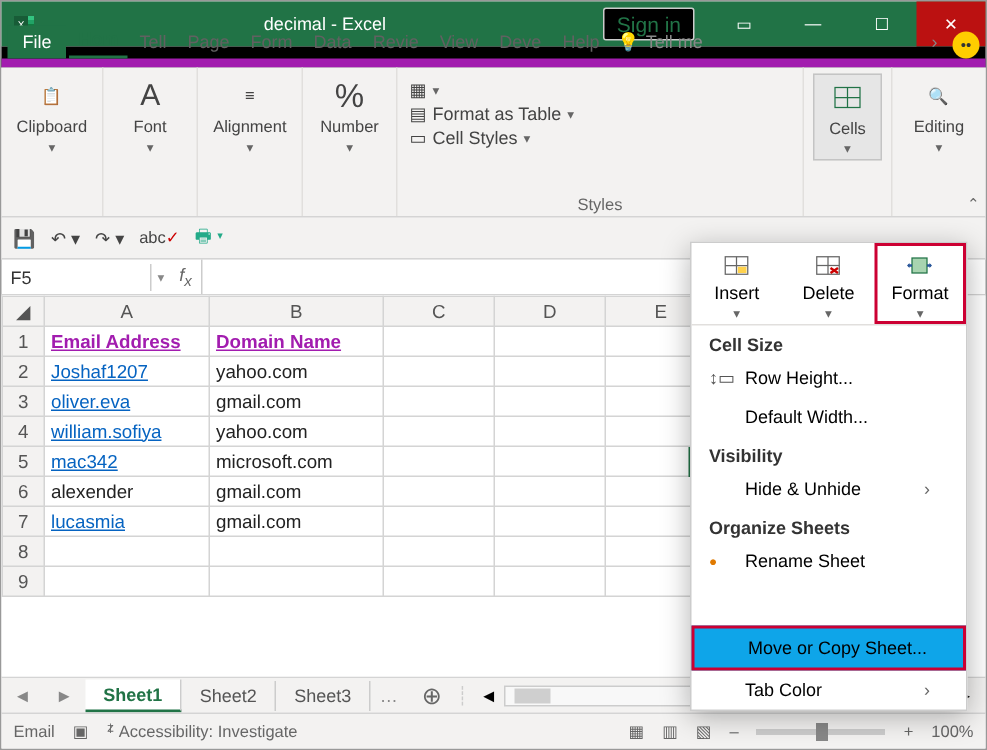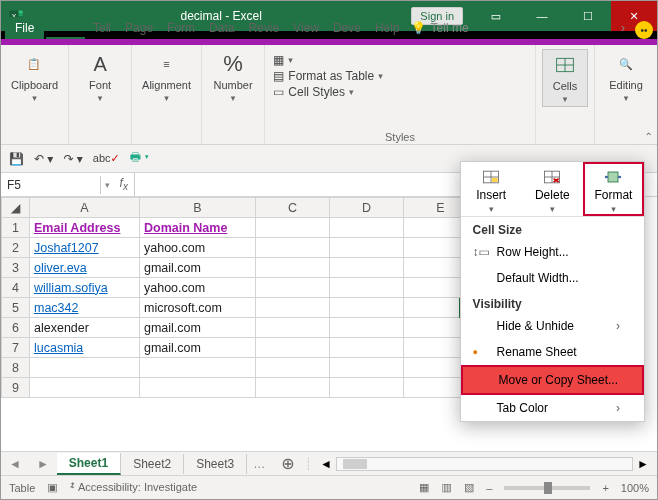--- a/index.html
+++ b/index.html
@@ -1,21 +1,21 @@
 <!DOCTYPE html>
 <html><head>
 <meta charset="utf-8">
 <style>
 * { margin: 0; padding: 0; box-sizing: border-box; font-family: "Segoe UI", Arial, sans-serif; }
 html, body { width: 658px; height: 500px; overflow: hidden; background: #fff; }
 .window { width: 658px; height: 500px; border: 1px solid #999; display: flex; flex-direction: column; position: relative; }
 .titlebar { height: 30px; background: #217346; display: flex; align-items: center; color: #fff; font-size: 12px; }
 .xl-icon { width: 30px; display: flex; justify-content: center; }
 .title-text { flex: 1; text-align: center; }
-.signin { border: 1px solid #ccc; background: #e5e5e5; color: #217346; padding: 2px 8px; font-size: 11px; margin-right: 10px; border-radius:2px; }
+.signin { border: 1px solid #ccc; background: #000000; color: #217346; padding: 2px 8px; font-size: 14px; margin-right: 10px; border-radius:2px; }
 .titlebtns { display: flex; }
 .tbtn { width: 46px; height: 30px; display: flex; align-items: center; justify-content: center; color:#fff; font-size:11px; }
 .tbtn.close { background:#b11; }
 .tabs { height: 14px; background: #000000; border-bottom: 6px solid #a21caf; display: flex; align-items: flex-end; padding: 0 4px; font-size: 12px; color: #616161; gap: 2px; }
 .tabs .tab { padding: 4px 6px; cursor:pointer; }
 .tabs .tab.file { background:#217346; color:#fff; padding:4px 10px;}
 .tabs .tab.active { color:#217346; border-bottom:2px solid #217346; font-weight:600; }
 .tabs .spacer { flex:1; }
 .tell { display:flex; align-items:center; gap:4px; color:#888; padding:4px; }
 .ribbon { height:100px; background:#f3f2f1; border-bottom:1px solid #d4d4d4; display:flex; font-size:11px; color:#444; position:relative; }
@@ -56,21 +56,21 @@
 .zoom-slider .knob{ position:absolute; left:40px; top:-4px; width:8px; height:12px; background:#888;}
 
 .cells-panel { position:absolute; top:160px; right:12px; background:#fff; border:1px solid #ccc; box-shadow:0 4px 18px rgba(0,0,0,.3); font-size:12px; min-width:180px; z-index:50;}
 .cells-row { display:flex; border-bottom:1px solid #e1dfdd;}
 .cells-row .cbtn { flex:1; display:flex; flex-direction:column; align-items:center; padding:6px 4px 2px; cursor:pointer; gap:2px;}
 .cells-row .cbtn.hl { border:2px solid #c03; padding:4px 2px 0;}
 .menu-sec { padding:6px 12px 2px; font-weight:700; color:#333;}
 .menu-item { padding:6px 24px 6px 36px; cursor:pointer; display:flex; align-items:center; justify-content:space-between; position:relative;}
 .menu-item .mi-ic { position:absolute; left:12px; font-size:12px; color:#555;}
 .menu-item.orange .mi-ic { color:#e07a00; font-size:9px;}
-.menu-item.hl { border:2px solid #c03; background:#ef4444;}
+.menu-item.hl { border:2px solid #c03; background:#0ea5e9;margin-top:30px;}
 .sub-ar { color:#666;}
 .ribbon-collapse{ position:absolute; right:4px; bottom:2px; font-size:10px; color:#666;}
 .smiley{width:18px;height:18px;border-radius:50%;background:#ffcd00;display:flex;align-items:center;justify-content:center;font-size:10px;color:#333;margin-left:4px;}
 .ico-svg{width:20px;height:18px;}
 </style>
 </head>
 <body>
 
 <div class="window">
 
@@ -303,21 +303,21 @@
     <div class="hscroll">
       <span>◄</span>
       <div class="htrack">
           <div class="hthumb"></div>
         </div>
       <span>►</span>
     </div>
   </div>
 
   <div class="status">
-    <span>Table</span>
+    <span>Email</span>
     <span>▣</span>
     <span>
       <span>ᙇ</span>
       <span>Accessibility: Investigate</span>
     </span>
     <span class="spacer"></span>
     <span>▦</span>
     <span>▥</span>
     <span>▧</span>
     <span>–</span>
@@ -367,20 +367,21 @@
         <span>Row Height...</span>
       </div>
     <div class="menu-item">
         <span>Default Width...</span>
       </div>
     <div class="menu-sec">Visibility</div>
     <div class="menu-item">
         <span>Hide &amp; Unhide</span>
         <span class="sub-ar">›</span>
       </div>
+    <div class="menu-sec">Organize Sheets</div>
     <div class="menu-item orange">
         <span class="mi-ic">●</span>
         <span>Rename Sheet</span>
       </div>
     <div class="menu-item hl">
         <span>Move or Copy Sheet...</span>
       </div>
     <div class="menu-item">
         <span>Tab Color</span>
         <span class="sub-ar">›</span>

